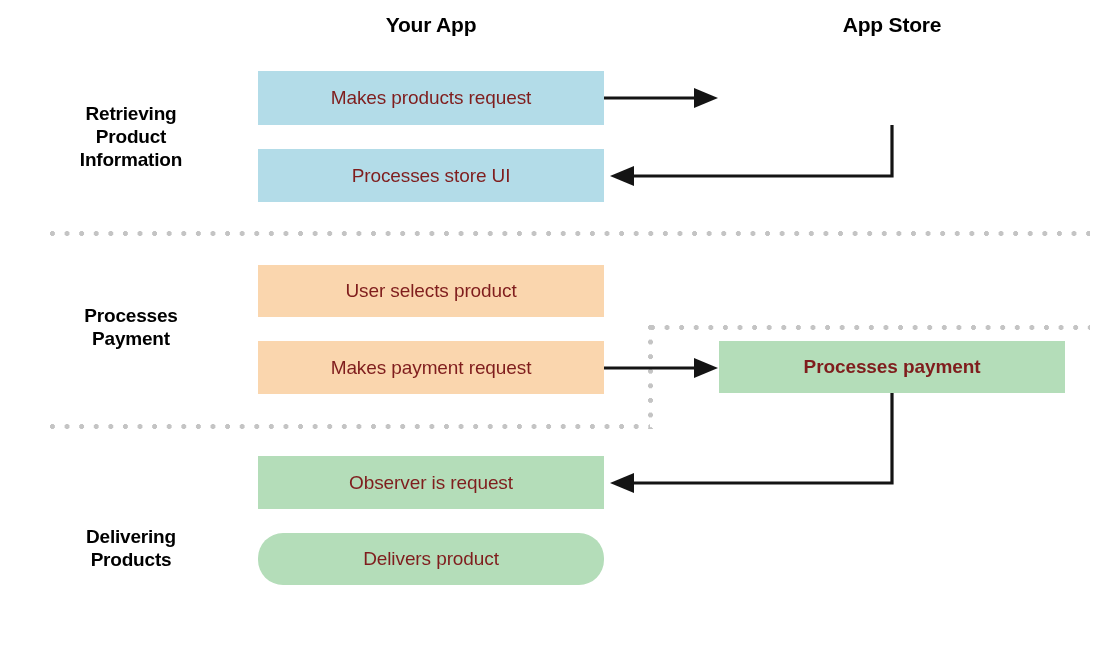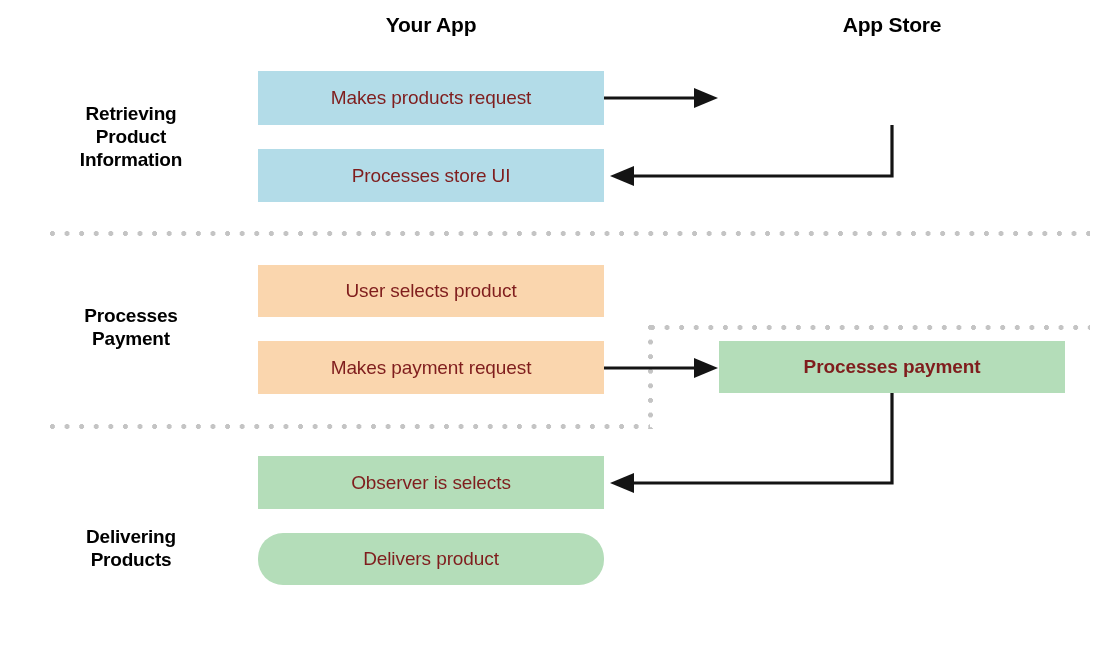--- a/index.html
+++ b/index.html
@@ -103,21 +103,21 @@
   <div class="dotted-h" style="left:650px; top:325px; width:440px;"></div>
   <div class="dotted-v" style="left:648px; top:325px; height:104px;"></div>
 
   <div class="node" style="left:258px; top:71px; width:346px; height:54px; background:#b3dce8;">Makes products request</div>
   <div class="node" style="left:258px; top:149px; width:346px; height:53px; background:#b3dce8;">Processes store UI</div>
 
   <div class="node" style="left:258px; top:265px; width:346px; height:52px; background:#fad6ae;">User selects product</div>
   <div class="node" style="left:258px; top:341px; width:346px; height:53px; background:#fad6ae;">Makes payment request</div>
   <div class="node" style="left:719px; top:341px; width:346px; height:52px; background:#b4ddb9;font-weight:bold;">Processes payment</div>
 
-  <div class="node" style="left:258px; top:456px; width:346px; height:53px; background:#b4ddb9;">Observer is selects</div>
+  <div class="node" style="left:258px; top:456px; width:346px; height:53px; background:#b4ddb9;">Observer is request</div>
   <div class="node" style="left:258px; top:533px; width:346px; height:52px; background:#b4ddb9;border-radius:25px;">Delivers product</div>
 
   <svg class="connectors" viewBox="0 0 1112 656">
 
     <g>
       <line x1="604" y1="98" x2="697" y2="98" stroke="#141414" stroke-width="3.2"></line>
       <polygon points="718,98 694,88 694,108" fill="#141414"></polygon>
     </g>
 
     <g>

